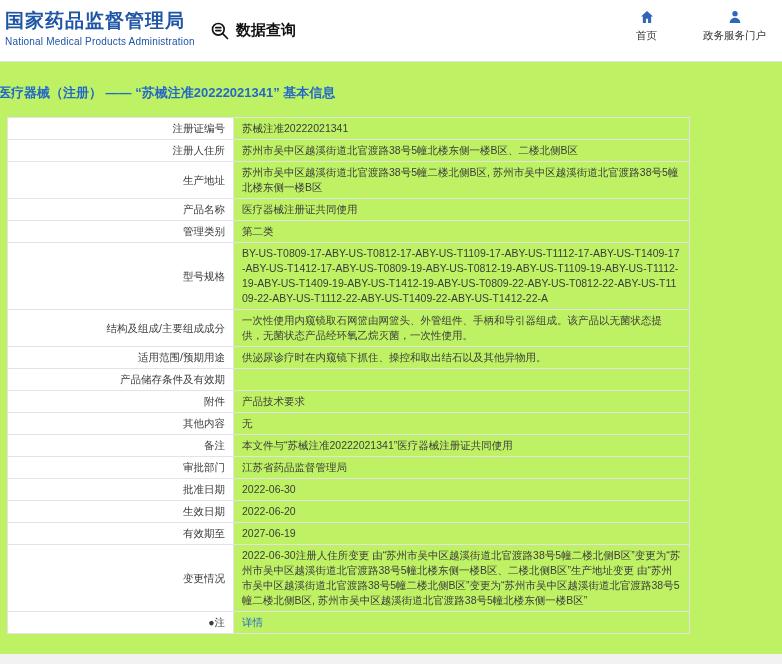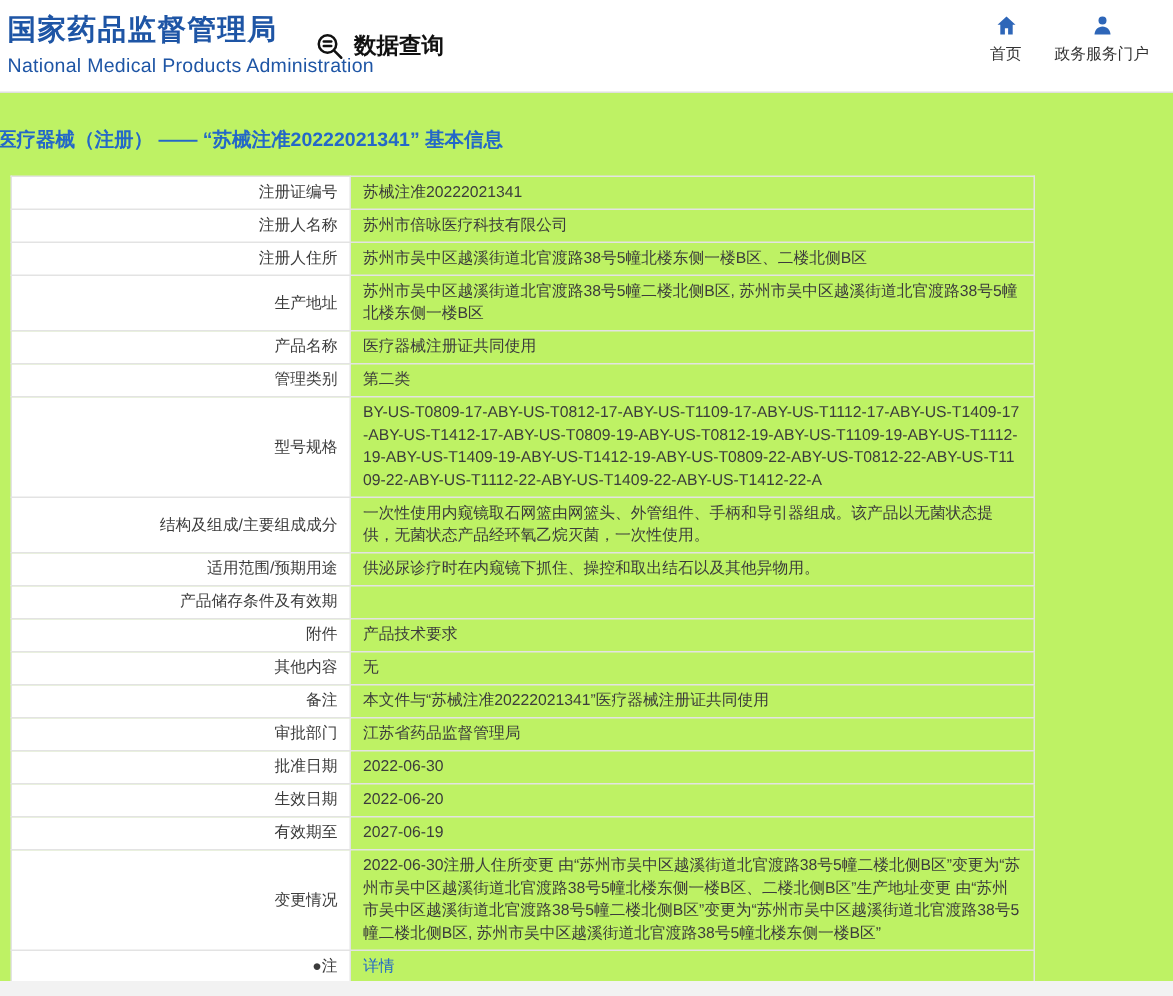--- a/index.html
+++ b/index.html
@@ -28,21 +28,21 @@
     cursor: pointer;
   }
   .brand-cn {
     font-size: 19px;
     font-weight: bold;
     color: #1e55a5;
     letter-spacing: 1px;
     line-height: 24px;
   }
   .brand-en {
-    font-size: 13px;
+    font-size: 10px;
     color: #1e55a5;
     margin-top: 3px;
     letter-spacing: 0.2px;
   }
   .section-title {
     position: absolute;
     left: 210px;
     top: 50%;
     transform: translateY(-50%);
     display: flex;
@@ -50,21 +50,21 @@
     gap: 6px;
     font-size: 15px;
     font-weight: bold;
     color: #111111;
   }
   .nav {
     position: absolute;
     right: 16px;
     top: 9px;
     display: flex;
-    gap: 22px;
+    gap: 46px;
   }
   .nav-item {
     display: flex;
     flex-direction: column;
     align-items: center;
     gap: 4px;
     font-size: 10.5px;
     color: #333333;
     cursor: pointer;
     white-space: nowrap;
@@ -167,24 +167,20 @@
 
   <div class="breadcrumb">医疗器械（注册） —— “苏械注准20222021341” 基本信息</div>
 
   <table class="info-table">
     <tbody>
         <tr>
           <th>注册证编号</th>
           <td>苏械注准20222021341</td>
         </tr>
         <tr>
-          <th>注册人名称</th>
-          <td>苏州市倍咏医疗科技有限公司</td>
-        </tr>
-        <tr>
           <th>注册人住所</th>
           <td>苏州市吴中区越溪街道北官渡路38号5幢北楼东侧一楼B区、二楼北侧B区</td>
         </tr>
         <tr>
           <th>生产地址</th>
           <td>苏州市吴中区越溪街道北官渡路38号5幢二楼北侧B区, 苏州市吴中区越溪街道北官渡路38号5幢北楼东侧一楼B区</td>
         </tr>
         <tr>
           <th>产品名称</th>
           <td>医疗器械注册证共同使用</td>

